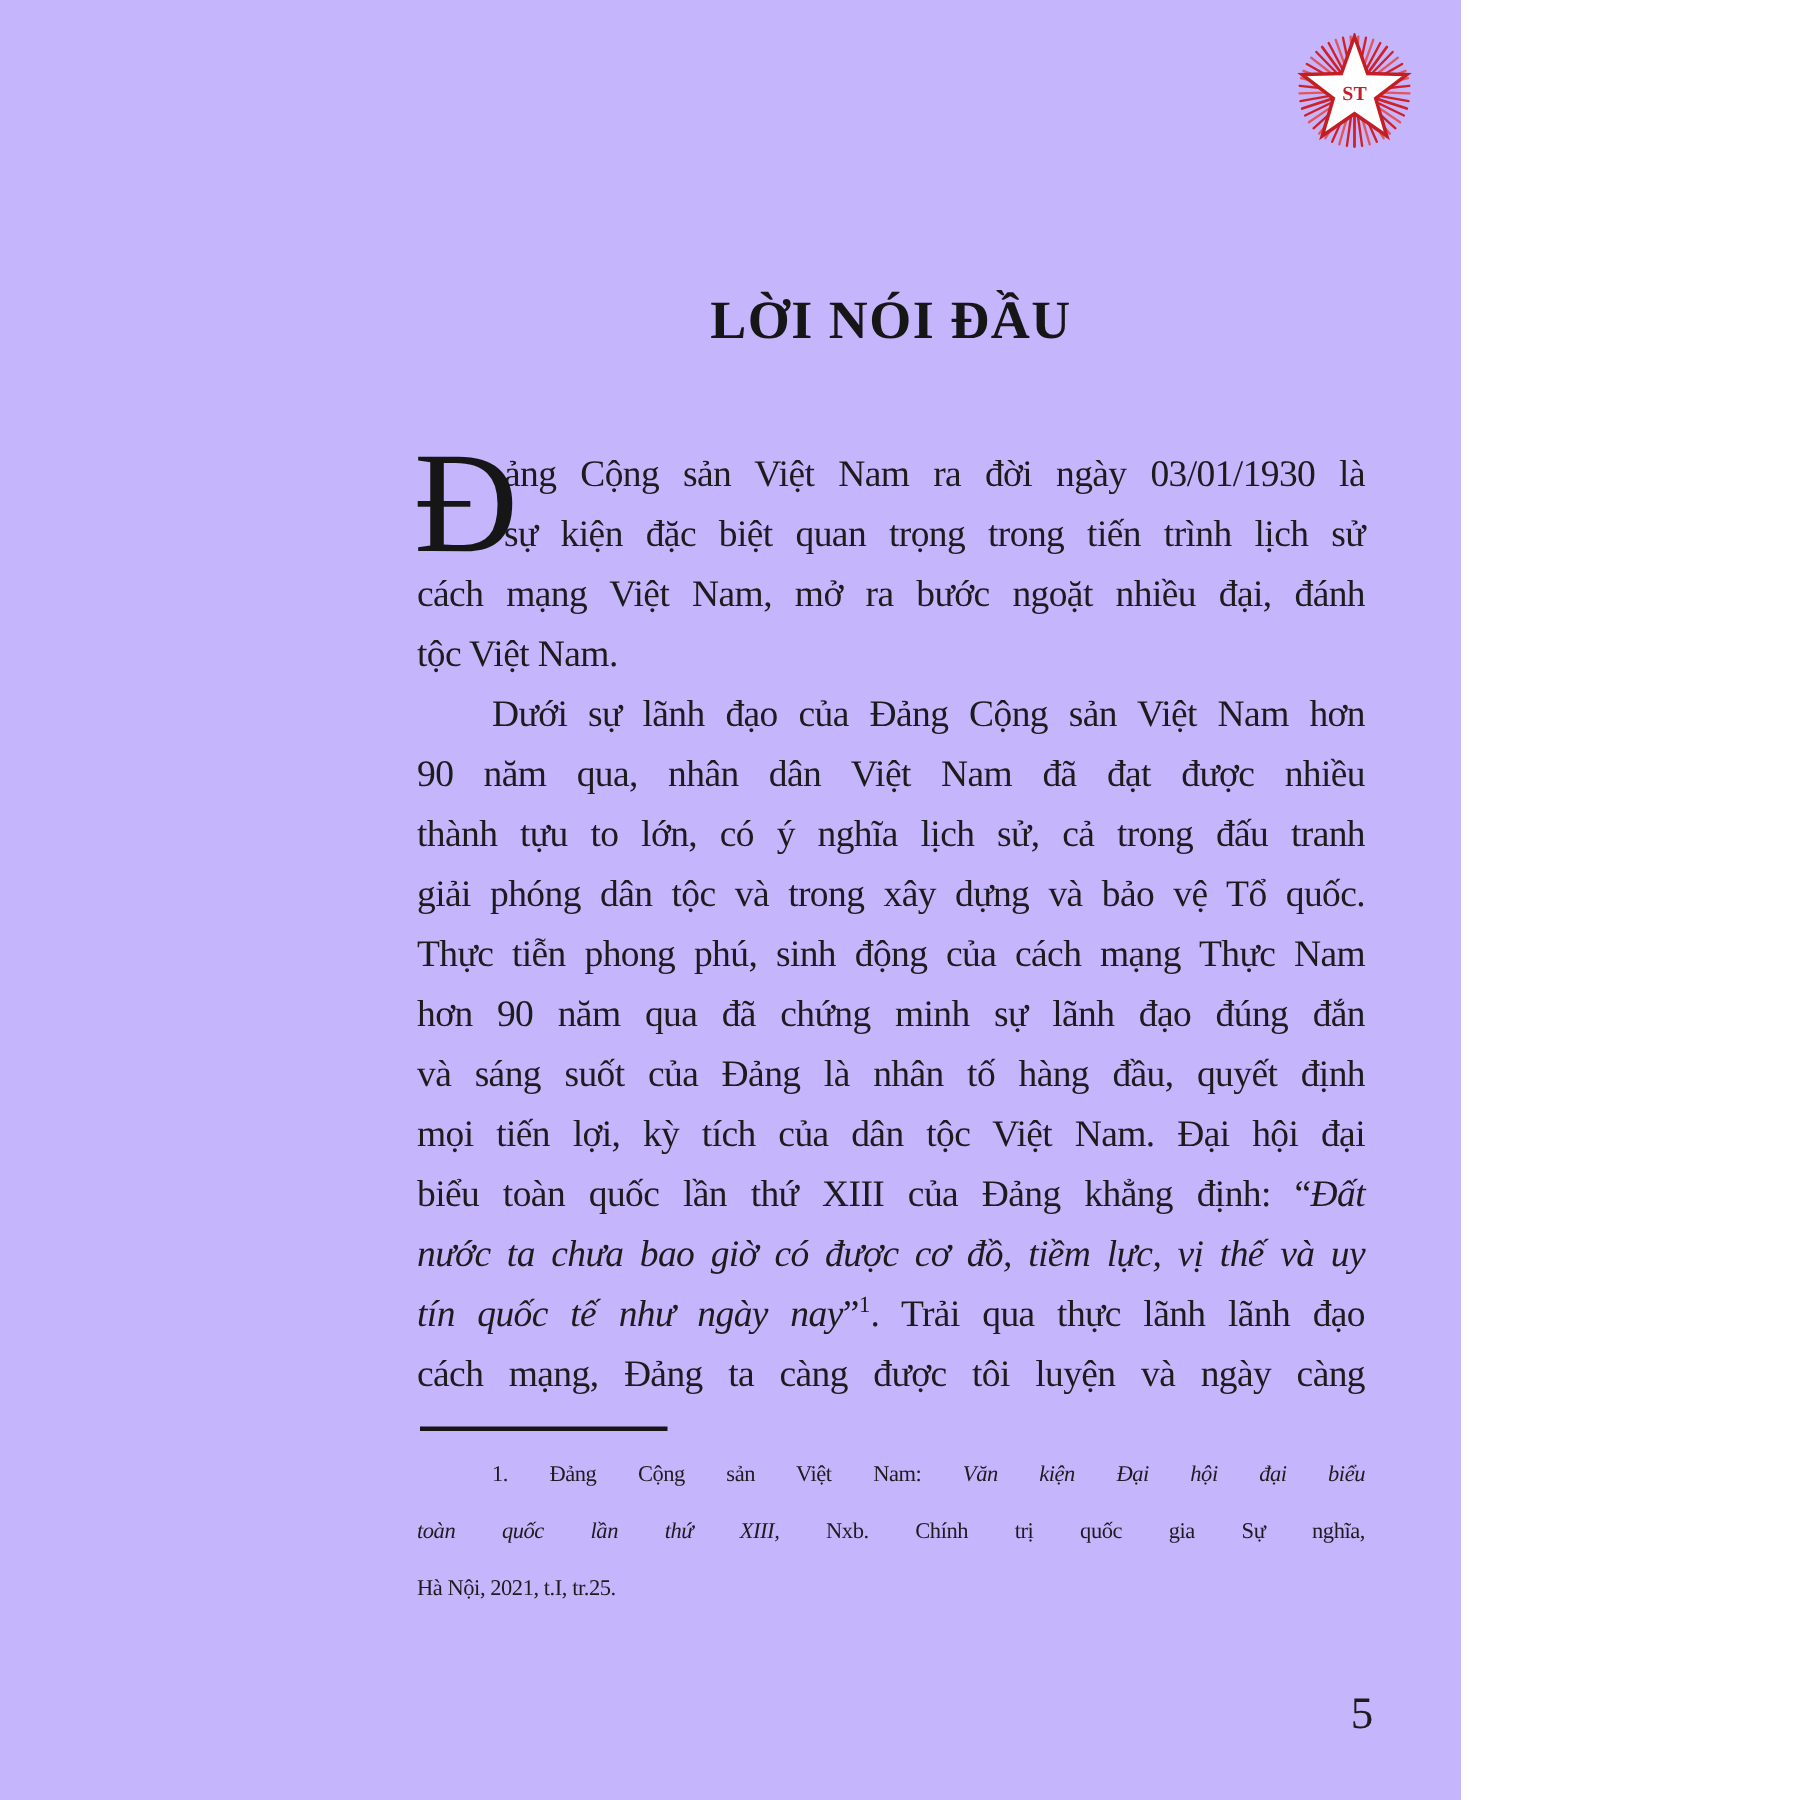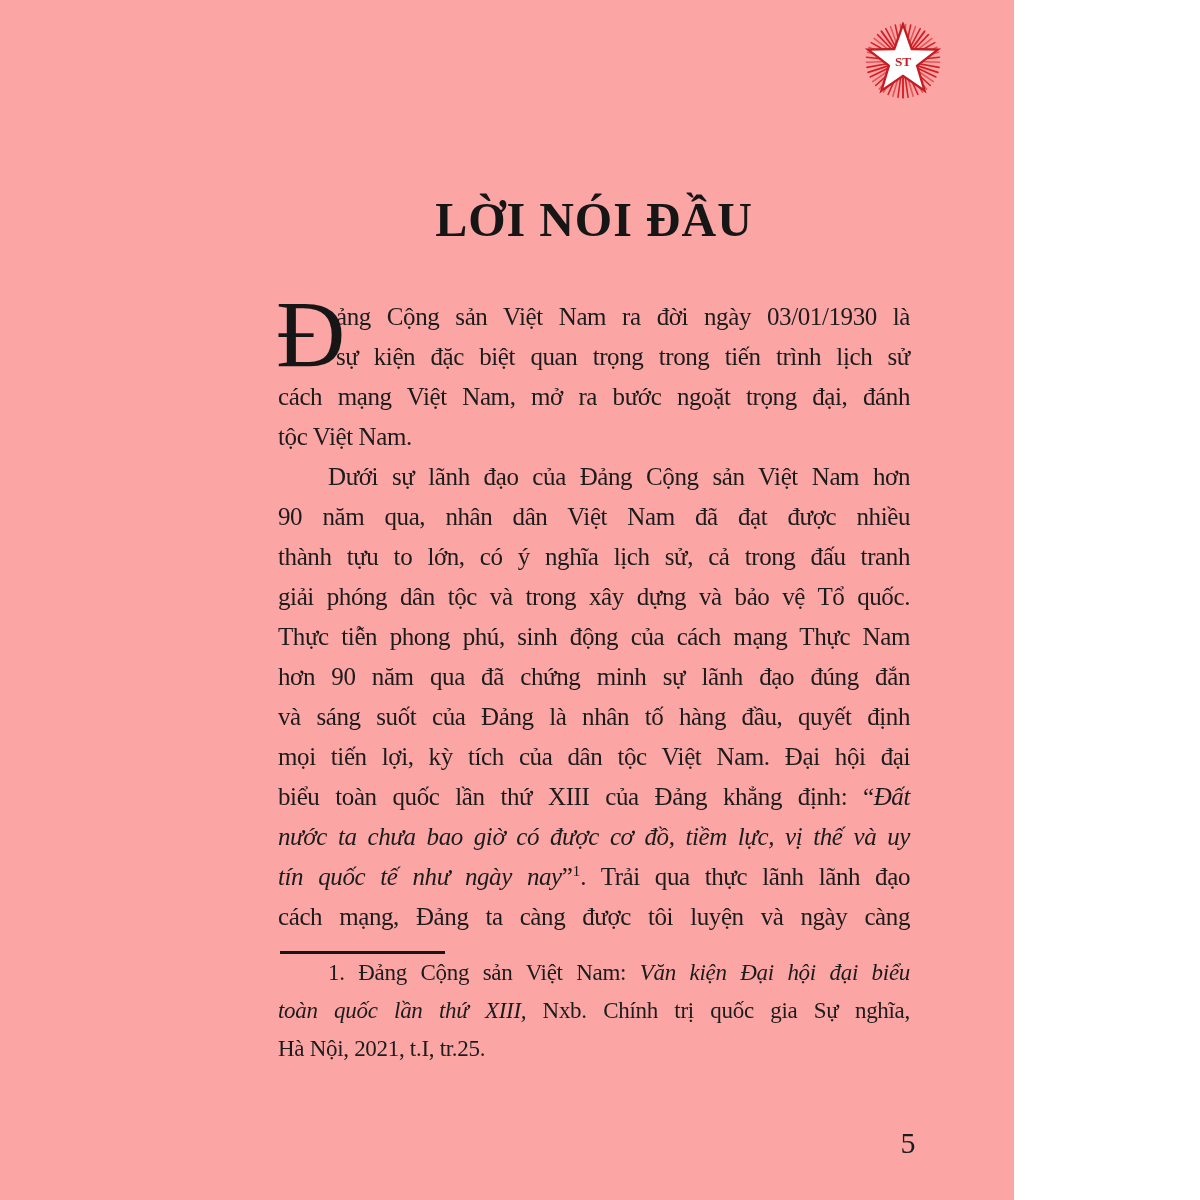--- a/index.html
+++ b/index.html
@@ -1,36 +1,35 @@
 <!DOCTYPE html>
 <html lang="vi"><head>
 <meta charset="utf-8">
 <style>
   html,body { margin:0; padding:0; background:#ffffff; }
   .page {
     position:relative;
     width:974px; height:1200px;
-    background:#fca5a5;
+    background:#c4b5fd;
     font-family:"Liberation Serif","DejaVu Serif",serif;
     color:#1c1c1c;
     overflow:hidden;
-    padding-left:40px;
   }
   .logo {
     position:absolute; left:864px; top:22px;
     width:78px; height:78px;
   }
   .column {
     position:absolute; left:278px; top:0;
     width:632px; height:1200px;
   }
   .title {
     position:absolute; top:192px; left:0; width:100%;
     text-align:center;
-    font-size:48px; font-weight:bold; letter-spacing:1px;
+    font-size:36px; font-weight:bold; letter-spacing:1px;
     color:#161616;
   }
   .body {
     position:absolute; top:297px; left:0; width:100%;
     font-size:25px; line-height:40px; letter-spacing:-0.4px;
   }
   .para { position:relative; }
   .line {
     text-align:justify;
     text-align-last:justify;
@@ -47,21 +46,22 @@
     font-size:96px; line-height:96px;
     letter-spacing:0;
     color:#161616;
   }
   .footnote-rule {
     margin-top:14px; margin-left:2px;
     width:165px; height:0;
     border-top:3px solid #161616;
   }
   .footnote {
-    font-size:23px; line-height:38px; letter-spacing:-0.3px;
+    margin-top:10px;
+    font-size:15px; line-height:38px; letter-spacing:-0.3px;
   }
   .page-number {
     position:absolute; left:890px; top:1126px;
     width:36px; text-align:center;
     font-size:30px; color:#1c1c1c;
   }
 </style>
 </head>
 <body>
 
@@ -95,21 +95,21 @@
   <div class="column">
 
     <div class="title">LỜI NÓI ĐẦU</div>
 
     <div class="body">
 
       <div class="para">
         <span class="dropcap">Đ</span>
       <div class="line pad"><span>ảng Cộng sản Việt Nam ra đời ngày 03/01/1930 là</span></div>
           <div class="line pad"><span>sự kiện đặc biệt quan trọng trong tiến trình lịch sử</span></div>
-          <div class="line"><span>cách mạng Việt Nam, mở ra bước ngoặt trọng đại, đánh</span></div>
+          <div class="line"><span>cách mạng Việt Nam, mở ra bước ngoặt nhiều đại, đánh</span></div>
           <div class="line last"><span>tộc Việt Nam.</span></div>
         </div>
 
       <div class="para">
           <div class="line indent"><span>Dưới sự lãnh đạo của Đảng Cộng sản Việt Nam hơn</span></div>
           <div class="line"><span>90 năm qua, nhân dân Việt Nam đã đạt được nhiều</span></div>
           <div class="line"><span>thành tựu to lớn, có ý nghĩa lịch sử, cả trong đấu tranh</span></div>
           <div class="line"><span>giải phóng dân tộc và trong xây dựng và bảo vệ Tổ quốc.</span></div>
           <div class="line"><span>Thực tiễn phong phú, sinh động của cách mạng Thực Nam</span></div>
           <div class="line"><span>hơn 90 năm qua đã chứng minh sự lãnh đạo đúng đắn</span></div>

